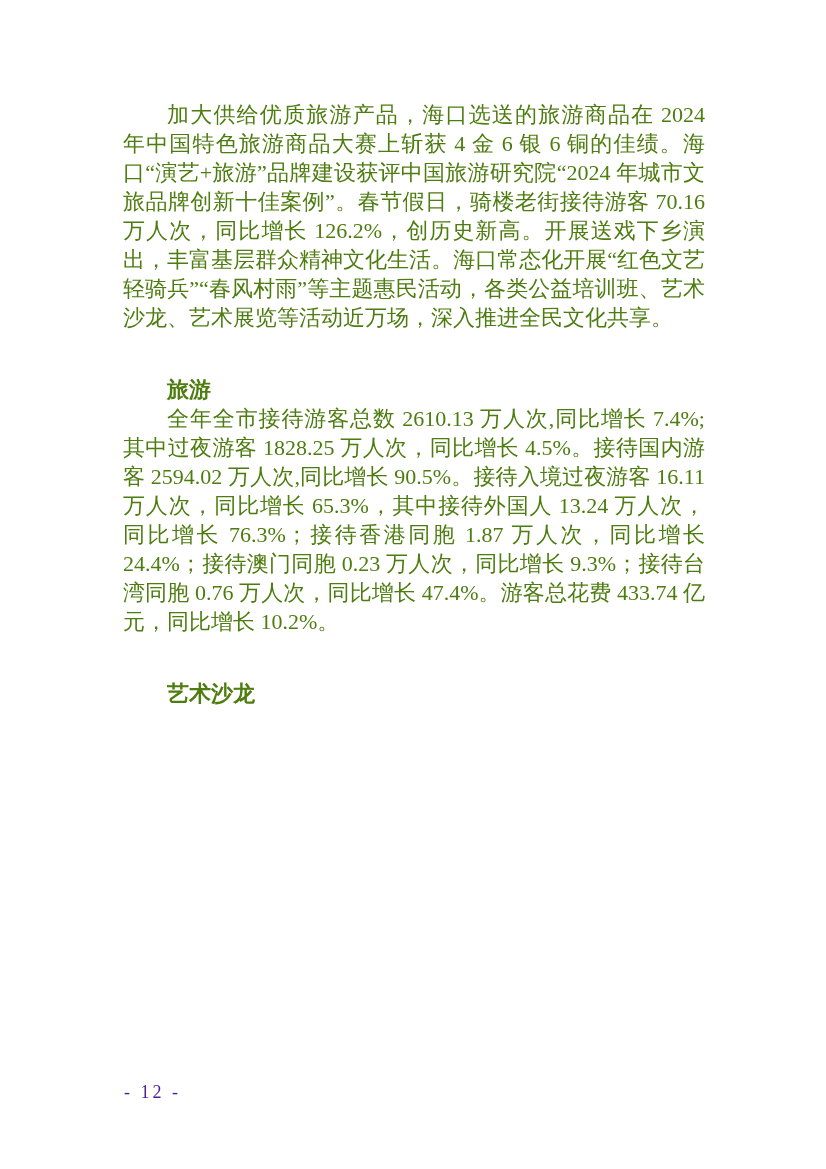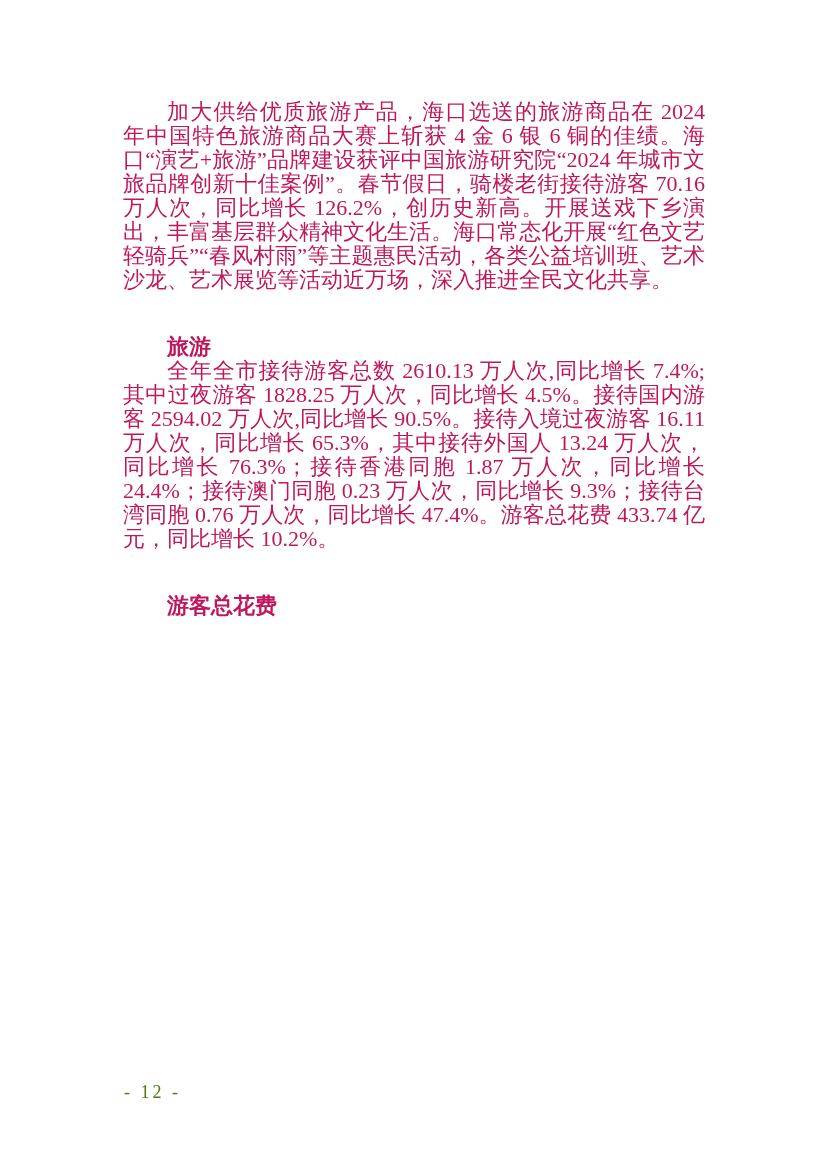--- a/index.html
+++ b/index.html
@@ -18,47 +18,47 @@
     position: absolute;
     inset: 0;
     background: #ffffff;
   }
   .text-block {
     position: absolute;
     left: 123px;
     top: 100px;
     width: 582px;
     font-size: 22px;
-    line-height: 24px;
-    color: #be185d;
+    line-height: 29px;
+    color: #4d7c0f;
     text-align: justify;
     text-justify: inter-ideograph;
   }
   .text-block p {
     margin: 0;
     text-indent: 2em;
   }
   .text-block p.heading {
     font-weight: bold;
     margin-top: 43px;
   }
   .page-number {
     position: absolute;
     left: 124px;
     top: 1082px;
     font-size: 18px;
     letter-spacing: 3px;
-    color: #4d7c0f;
+    color: #4c1d95;
     font-family: "Liberation Serif", "DejaVu Serif", serif;
   }
 </style>
 </head>
 <body>
 
 <div class="doc-page">
   <div class="text-block">
     <p class="body">加大供给优质旅游产品，海口选送的旅游商品在 2024 年中国特色旅游商品大赛上斩获 4 金 6 银 6 铜的佳绩。海口“演艺+旅游”品牌建设获评中国旅游研究院“2024 年城市文旅品牌创新十佳案例”。春节假日，骑楼老街接待游客 70.16 万人次，同比增长 126.2%，创历史新高。开展送戏下乡演出，丰富基层群众精神文化生活。海口常态化开展“红色文艺轻骑兵”“春风村雨”等主题惠民活动，各类公益培训班、艺术沙龙、艺术展览等活动近万场，深入推进全民文化共享。</p>
     <p class="heading">旅游</p>
     <p class="body">全年全市接待游客总数 2610.13 万人次,同比增长 7.4%;其中过夜游客 1828.25 万人次，同比增长 4.5%。接待国内游客 2594.02 万人次,同比增长 90.5%。接待入境过夜游客 16.11 万人次，同比增长 65.3%，其中接待外国人 13.24 万人次，同比增长 76.3%；接待香港同胞 1.87 万人次，同比增长 24.4%；接待澳门同胞 0.23 万人次，同比增长 9.3%；接待台湾同胞 0.76 万人次，同比增长 47.4%。游客总花费 433.74 亿元，同比增长 10.2%。</p>
-    <p class="heading">游客总花费</p>
+    <p class="heading">艺术沙龙</p>
   </div>
   <div class="page-number">- 12 -</div>
 </div>
 
 </body></html>

